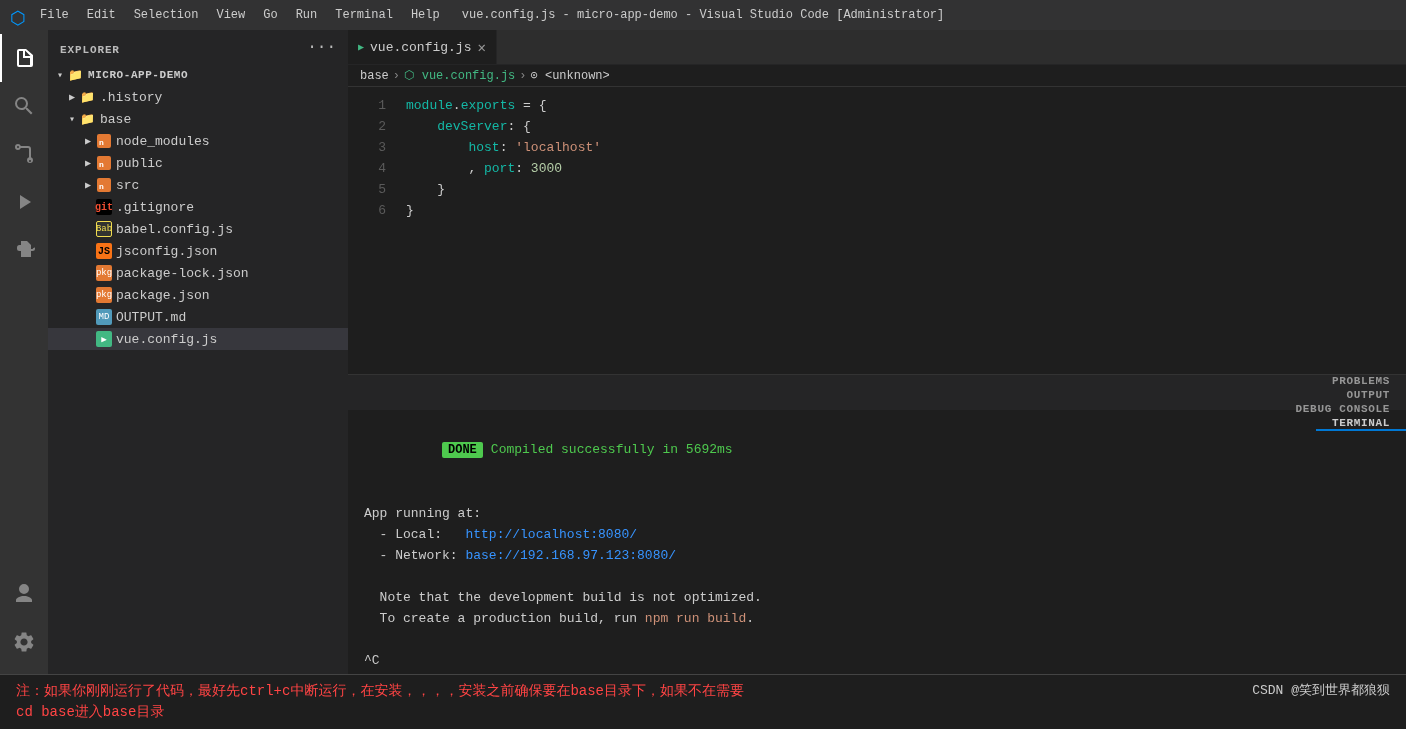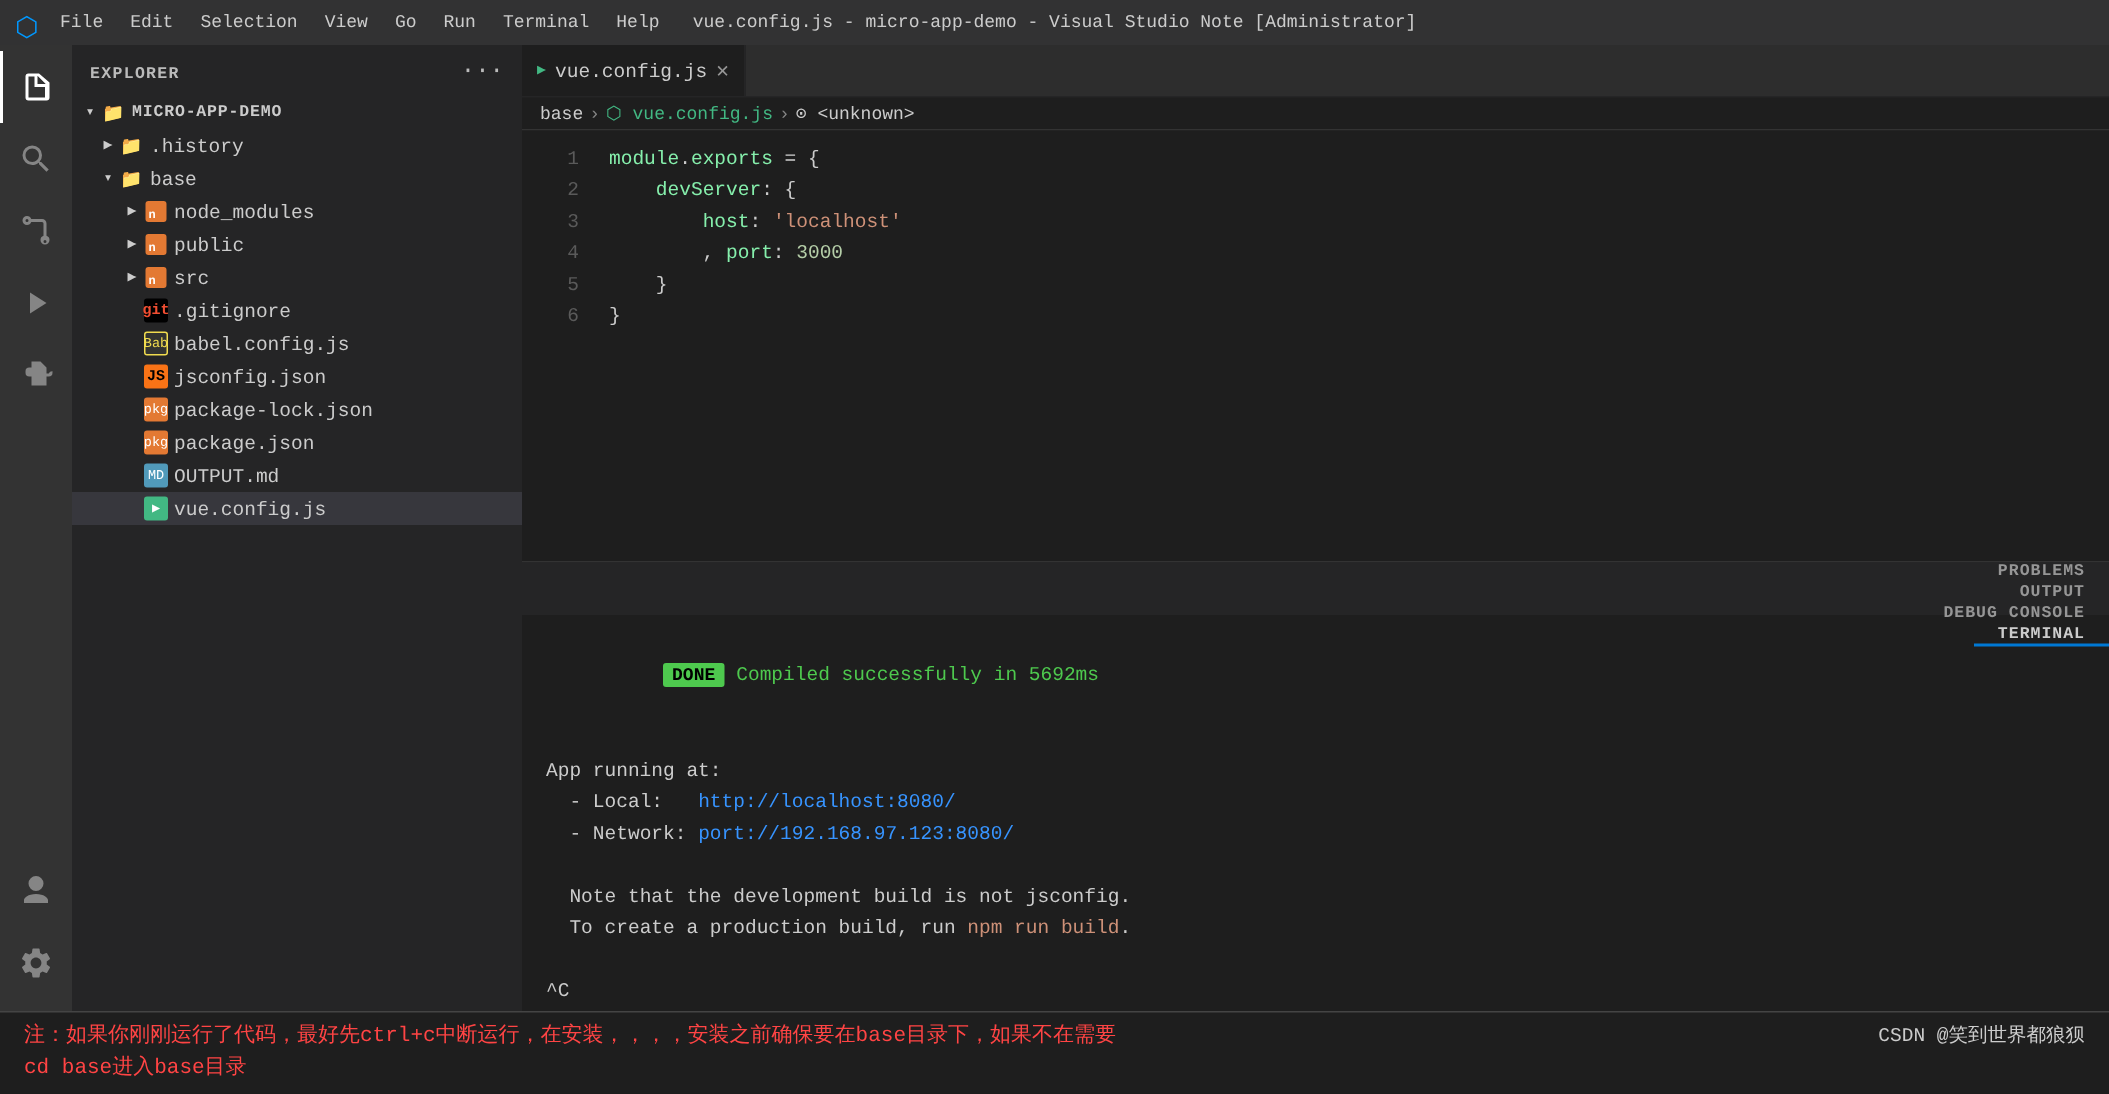--- a/index.html
+++ b/index.html
@@ -242,21 +242,21 @@
     .code-content {
       flex: 1;
       padding: 8px 0 8px 8px;
       font-size: 13px;
       line-height: 21px;
       color: #cccccc;
       overflow: auto;
     }
     .code-line { white-space: pre; }
     .str { color: #ce9178; }
-    .prop { color: #86efac; }
+    .prop { color: #14b8a6; }
     .num { color: #b5cea8; }
     .punct { color: #cccccc; }
 
     
     .panel-area {
       height: 300px;
       background: #1e1e1e;
       display: flex;
       flex-direction: column;
       border-top: 1px solid #333;
@@ -347,21 +347,21 @@
       <span class="titlebar-menu-item">File</span>
       <span class="titlebar-menu-item">Edit</span>
       <span class="titlebar-menu-item">Selection</span>
       <span class="titlebar-menu-item">View</span>
       <span class="titlebar-menu-item">Go</span>
       <span class="titlebar-menu-item">Run</span>
       <span class="titlebar-menu-item">Terminal</span>
       <span class="titlebar-menu-item">Help</span>
     </div>
   </div>
-  <div class="titlebar-title">vue.config.js - micro-app-demo - Visual Studio Note [Administrator]</div>
+  <div class="titlebar-title">vue.config.js - micro-app-demo - Visual Studio Code [Administrator]</div>
 </div>
 
 <div class="main-layout">
 
   <div class="activity-bar">
     <div class="activity-icon active">
       <svg class="icon-svg" viewBox="0 0 24 24">
         <path d="M13 3H6a2 2 0 00-2 2v14a2 2 0 002 2h12a2 2 0 002-2V9l-7-6zm-1 1.5L17.5 10H12V4.5zM6 19V5h4v7h7v7H6z" fill="currentColor"></path>
       </svg>
     </div>
@@ -546,23 +546,23 @@
         <div class="panel-tab">DEBUG CONSOLE</div>
         <div class="panel-tab active">TERMINAL</div>
       </div>
       <div class="panel-content">
         <div class="terminal-line">
           <span class="done-badge">DONE</span><span class="success-text">Compiled successfully in 5692ms</span>
         </div>
         <div class="terminal-line">&nbsp;</div>
         <div class="terminal-line">App running at:</div>
         <div class="terminal-line">  - Local:   <span class="link-text">http://localhost:8080/</span></div>
-        <div class="terminal-line">  - Network: <span class="link-text">port://192.168.97.123:8080/</span></div>
+        <div class="terminal-line">  - Network: <span class="link-text">base://192.168.97.123:8080/</span></div>
         <div class="terminal-line">&nbsp;</div>
-        <div class="terminal-line">  Note that the development build is not jsconfig.</div>
+        <div class="terminal-line">  Note that the development build is not optimized.</div>
         <div class="terminal-line">  To create a production build, run <span style="color:#ce9178;">npm run build</span>.</div>
         <div class="terminal-line">&nbsp;</div>
         <div class="terminal-line">^C</div>
         <div class="terminal-line">
            
         </div>
       </div>
     </div>
 
   </div>

